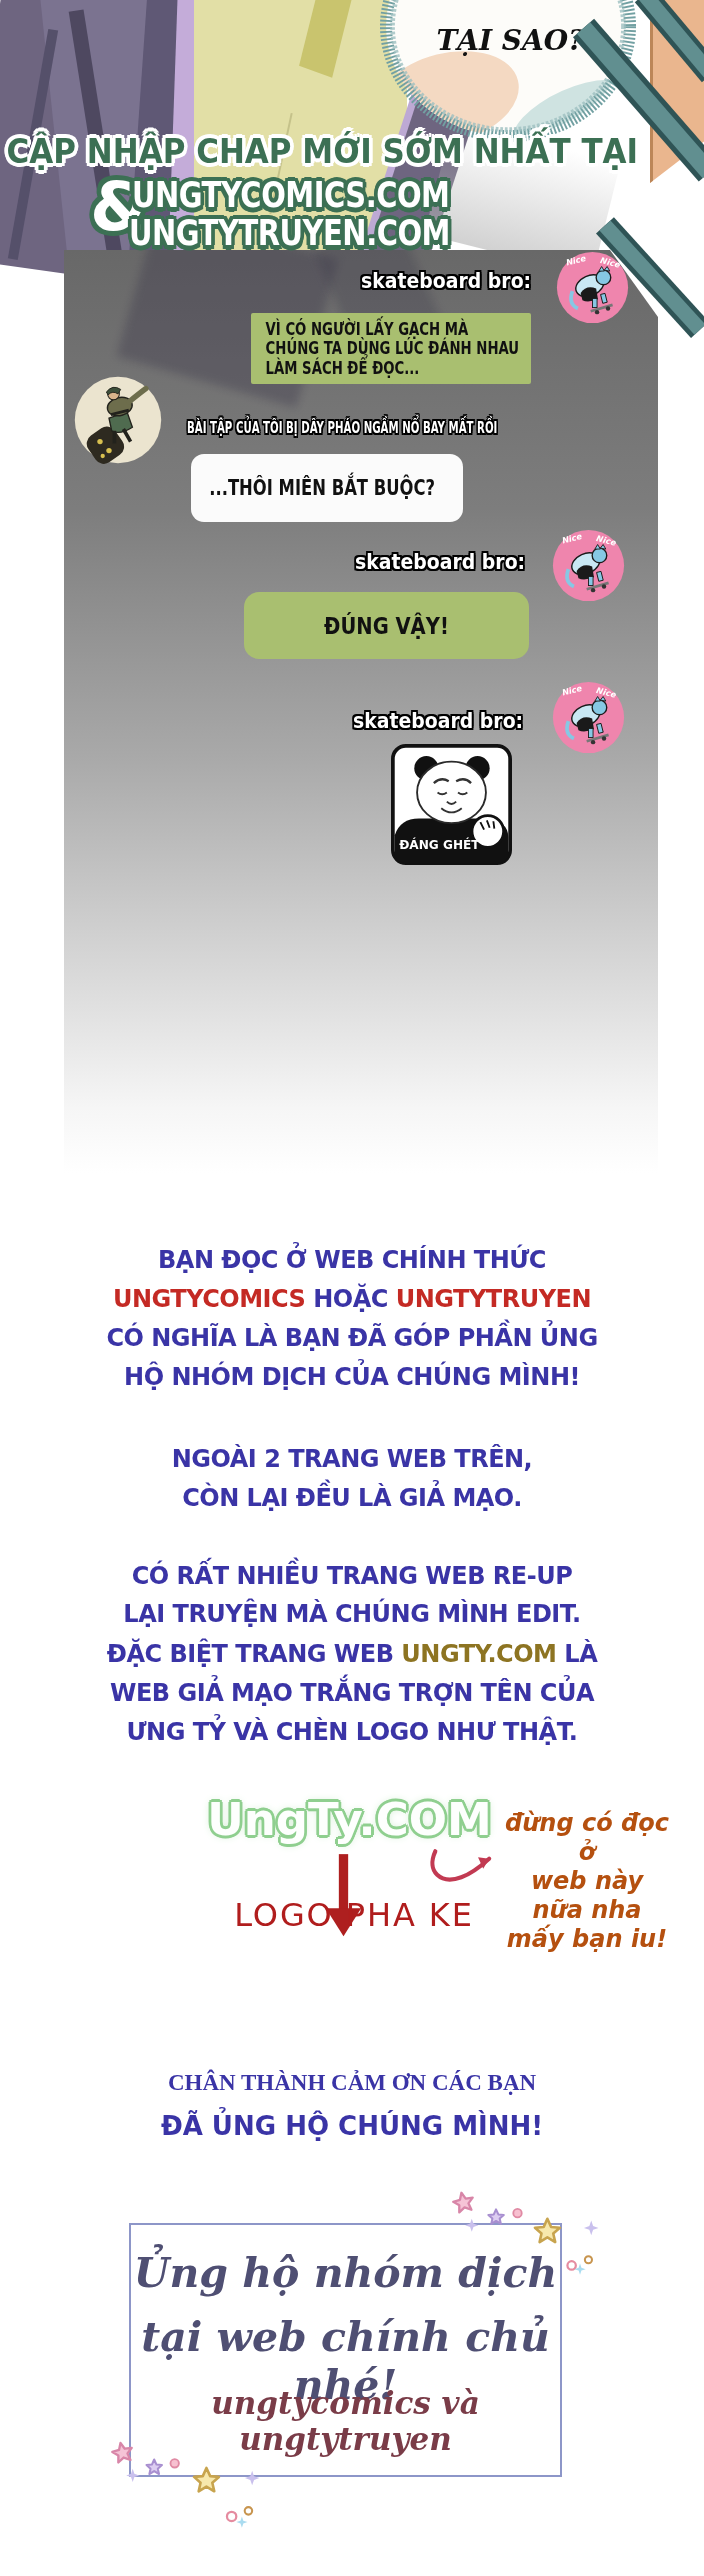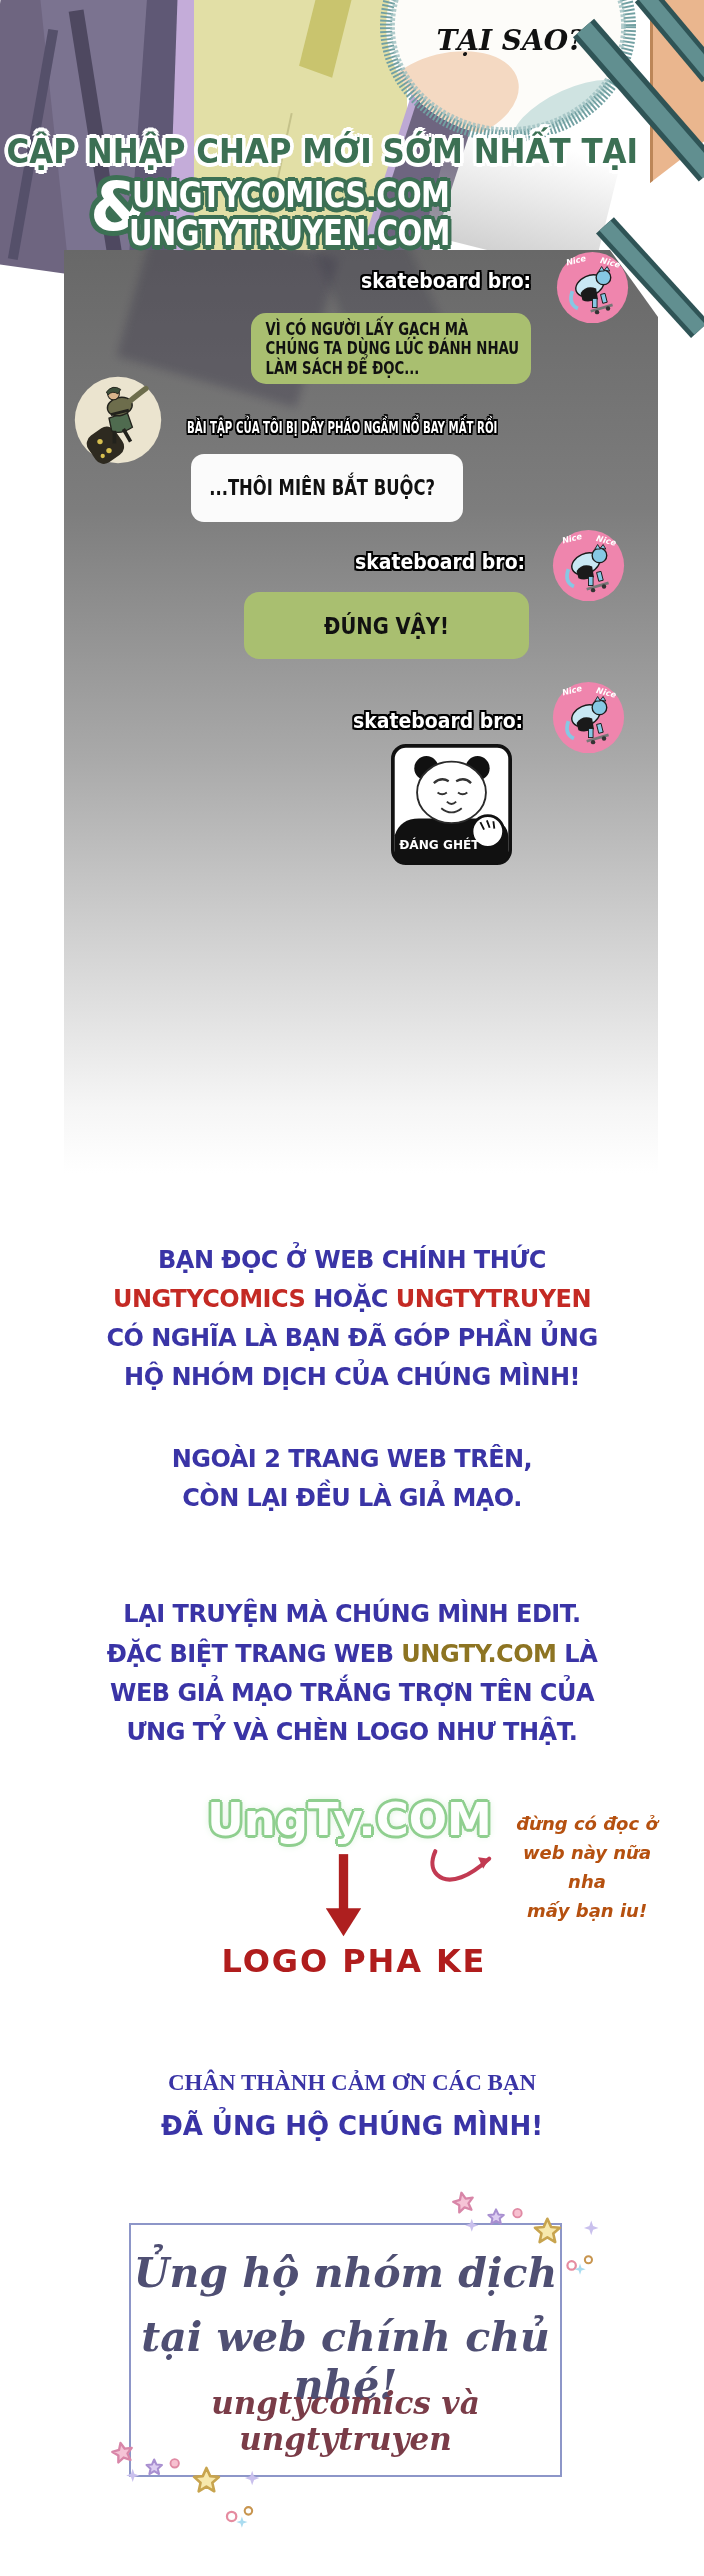--- a/index.html
+++ b/index.html
@@ -83,21 +83,21 @@
       <ellipse cx="37" cy="38" rx="16" ry="11" fill="#c9e8f4" stroke="#1b1b1b" stroke-width="1.5" transform="rotate(-24 37 38)"></ellipse>
       <circle cx="52" cy="29" r="8" fill="#86c8e4" stroke="#1b1b1b" stroke-width="1.5"></circle>
       <path d="M47,22 l3,-5 3,5 Z M53,21 l3,-4 3,5 Z" fill="#86c8e4" stroke="#1b1b1b" stroke-width="1"></path>
       <path d="M27,46 Q33,37 44,41 L46,53 Q35,57 29,54 Z" fill="#1a1a1a"></path>
       <rect x="40" y="52" width="5" height="10" fill="#86c8e4" stroke="#1b1b1b" stroke-width="1"></rect>
       <rect x="50" y="47" width="5" height="10" fill="#86c8e4" stroke="#1b1b1b" stroke-width="1" transform="rotate(-14 52 52)"></rect>
       <line x1="38" y1="66" x2="62" y2="59" stroke="#777" stroke-width="3"></line>
       <circle cx="45" cy="67" r="2.4" fill="#333"></circle>
         <circle cx="57" cy="63" r="2.4" fill="#333"></circle>
     </svg>
-    <div class="abs" style="left:187px;top:63px;width:280px;height:71px;background:var(--bubgreen);border-radius:15px;">
+    <div class="abs" style="left:187px;top:63px;width:280px;height:71px;background:var(--bubgreen);border-radius:2px;">
       <div style="padding:6.5px 0 0 18.7px;font-size:17px;font-weight:bold;line-height:19.6px;color:#111;transform:scaleX(.78);transform-origin:left;white-space:nowrap;">
         <div>VÌ CÓ NGƯỜI LẤY GẠCH MÀ</div>
         <div>CHÚNG TA DÙNG LÚC ĐÁNH NHAU</div>
         <div>LÀM SÁCH ĐỂ ĐỌC...</div>
       </div>
     </div>
 
     <svg class="abs" width="90" height="90" viewBox="0 0 100 100" style="left:9.3px;top:125px;">
       <circle cx="50" cy="50" r="48" fill="#ebe4cf"></circle>
       <rect x="18" y="60" width="36" height="36" rx="11" fill="#2e2a20" transform="rotate(-35 36 78)"></rect>
@@ -194,45 +194,46 @@
   <div class="abs ctr notice" style="top:1246px;">BẠN ĐỌC Ở WEB CHÍNH THỨC</div>
   <div class="abs ctr notice" style="top:1285px;">
     <span style="color:var(--red);">UNGTYCOMICS</span><span style="white-space:pre;"> HOẶC </span><span style="color:var(--red);">UNGTYTRUYEN</span>
   </div>
   <div class="abs ctr notice" style="top:1324px;">CÓ NGHĨA LÀ BẠN ĐÃ GÓP PHẦN ỦNG</div>
   <div class="abs ctr notice" style="top:1363px;">HỘ NHÓM DỊCH CỦA CHÚNG MÌNH!</div>
 
   <div class="abs ctr notice" style="top:1445px;">NGOÀI 2 TRANG WEB TRÊN,</div>
   <div class="abs ctr notice" style="top:1484px;">CÒN LẠI ĐỀU LÀ GIẢ MẠO.</div>
 
+  <div class="abs ctr notice" style="top:1562px;">CÓ RẤT NHIỀU TRANG WEB RE-UP</div>
   <div class="abs ctr notice" style="top:1600px;">LẠI TRUYỆN MÀ CHÚNG MÌNH EDIT.</div>
   <div class="abs ctr notice" style="top:1640px;">
     <span style="white-space:pre;">ĐẶC BIỆT TRANG WEB </span><span style="color:var(--olive);">UNGTY.COM</span><span style="white-space:pre;"> LÀ</span>
   </div>
   <div class="abs ctr notice" style="top:1679px;">WEB GIẢ MẠO TRẮNG TRỢN TÊN CỦA</div>
   <div class="abs ctr notice" style="top:1718px;">ƯNG TỶ VÀ CHÈN LOGO NHƯ THẬT.</div>
 
   <div class="abs" style="left:149px;top:1793px;width:401px;text-align:center;font-size:45px;font-weight:bold;color:#fdfffd;
               text-shadow:-1.9px -1.9px 0 #8fcf8f,1.9px -1.9px 0 #8fcf8f,-1.9px 1.9px 0 #8fcf8f,1.9px 1.9px 0 #8fcf8f,-2.8px 0 0 #8fcf8f,2.8px 0 0 #8fcf8f,0 -2.8px 0 #8fcf8f,0 2.8px 0 #8fcf8f,0 0 9.3px #c8e8c8;">UngTy.COM</div>
 
   <svg class="abs" width="103" height="65" viewBox="0 0 110 70" style="left:420px;top:1842px;">
     <path d="M16,10 C6,32 22,46 44,38 C55,34 64,27 74,18" fill="none" stroke="#c23a52" stroke-width="4.5" stroke-linecap="round"></path>
     <path d="M74,18 l-12,1 8,11 Z" fill="#c23a52" transform="rotate(12 74 18)"></path>
   </svg>
-  <div class="abs" style="left:504px;top:1809px;width:166px;text-align:center;font-size:18px;font-weight:bold;font-style:italic;line-height:29px;color:var(--orange);">
+  <div class="abs" style="left:504px;top:1809px;width:166px;text-align:center;font-size:24px;font-weight:bold;font-style:italic;line-height:29px;color:var(--orange);">
     <div>đừng có đọc ở</div>
     <div>web này nữa nha</div>
     <div>mấy bạn iu!</div>
   </div>
 
   <svg class="abs" width="41" height="86" viewBox="0 0 44 92" style="left:323px;top:1854px;">
     <rect x="17" y="0" width="10" height="62" fill="#ae1f1f"></rect>
     <polygon points="22,88 3,58 41,58" fill="#ae1f1f"></polygon>
   </svg>
-  <div class="abs" style="left:149px;top:1942px;width:410px;text-align:center;font-size:32px;font-weight:bold;letter-spacing:1.9px;color:var(--dkred);">LOGO PHA KE</div>
+  <div class="abs" style="left:149px;top:1896px;width:410px;text-align:center;font-size:32px;font-weight:normal;letter-spacing:1.9px;color:var(--dkred);">LOGO PHA KE</div>
 
   <div class="abs ctr" style="top:2070px;font-size:23px;font-weight:bold;color:var(--blue);font-family:Liberation Serif, serif;">CHÂN THÀNH CẢM ƠN CÁC BẠN</div>
   <div class="abs ctr" style="top:2111px;font-size:26px;font-weight:bold;color:var(--blue);">ĐÃ ỦNG HỘ CHÚNG MÌNH!</div>
 
   <div class="abs" style="left:129px;top:2223px;width:429px;height:250px;border:2.8px solid var(--boxborder);background:#fff;">
     <div class="abs script" style="left:0;right:0;top:24px;text-align:center;font-size:41px;color:var(--script1);">Ủng hộ nhóm dịch</div>
     <div class="abs script" style="left:0;right:0;top:88px;text-align:center;font-size:41px;color:var(--script1);">tại web chính chủ nhé!</div>
     <div class="abs script" style="left:0;right:0;top:160px;text-align:center;font-size:31px;color:var(--script2);">ungtycomics và ungtytruyen</div>
   </div>
 

